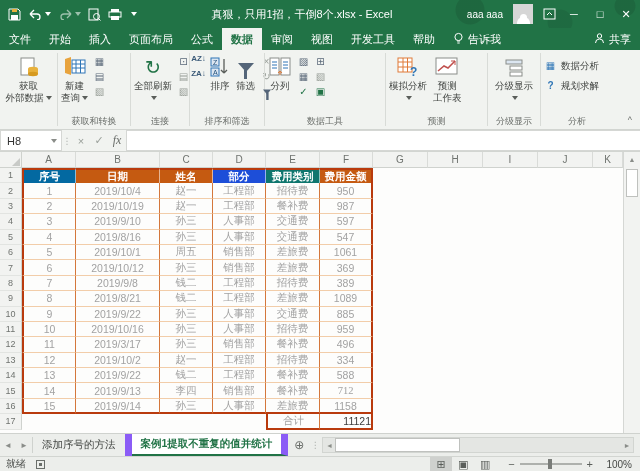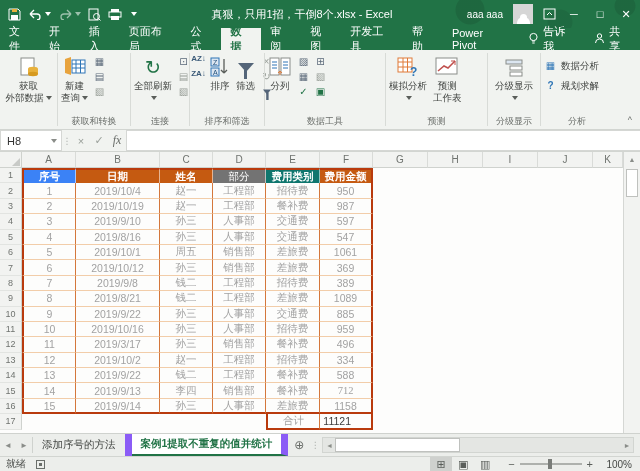--- a/index.html
+++ b/index.html
@@ -200,23 +200,20 @@
       <div class="rtab">
         <span>视图</span>
       </div>
       <div class="rtab">
         <span>开发工具</span>
       </div>
       <div class="rtab">
         <span>帮助</span>
       </div>
       <div class="rtab">
-        <span>Power Pivot</span>
-      </div>
-      <div class="rtab">
         <span><svg width="11" height="13" viewBox="0 0 11 13">
             <circle cx="5.5" cy="5" r="3.6" fill="none" stroke="#fff"></circle>
             <path d="M4 9 h3 M4.3 11 h2.4" stroke="#fff"></path>
           </svg></span>
         <span>告诉我</span>
       </div>
       <div class="rtab pushright">
         <span><svg width="11" height="11" viewBox="0 0 11 11">
             <circle cx="5.5" cy="3" r="2.2" fill="none" stroke="#fff"></circle>
             <path d="M1.5 10 a4 4 0 0 1 8 0" fill="none" stroke="#fff"></path>
@@ -429,24 +426,24 @@
         <div class="colhdr" style="width: 53px;">F</div>
         <div class="colhdr" style="width: 55px;">G</div>
         <div class="colhdr" style="width: 55px;">H</div>
         <div class="colhdr" style="width: 55px;">I</div>
         <div class="colhdr" style="width: 55px;">J</div>
         <div class="colhdr" style="width: 30px;">K</div>
       </div>
     <div class="rowsarea" id="rowsArea">
         <div class="grow">
           <div class="rh">1</div>
-          <div class="cell" style="width: 54px; background: #3b82f6; color: rgb(255, 255, 255); font-weight: bold; border-top: 2px solid rgb(185, 58, 13); border-right: 1px solid rgba(255, 255, 255, 0.55); border-left: 2px solid rgb(185, 58, 13);">序号</div>
+          <div class="cell" style="width: 54px; background: #0369a1; color: rgb(255, 255, 255); font-weight: bold; border-top: 2px solid rgb(185, 58, 13); border-right: 1px solid rgba(255, 255, 255, 0.55); border-left: 2px solid rgb(185, 58, 13);">序号</div>
           <div class="cell" style="width: 84px; background: rgb(197, 90, 17); color: rgb(255, 255, 255); font-weight: bold; border-top: 2px solid rgb(185, 58, 13); border-right: 1px solid rgba(255, 255, 255, 0.55);">日期</div>
           <div class="cell" style="width: 53px; background: rgb(197, 90, 17); color: rgb(255, 255, 255); font-weight: bold; border-top: 2px solid rgb(185, 58, 13); border-right: 1px solid rgba(255, 255, 255, 0.55);">姓名</div>
-          <div class="cell" style="width: 53px; background: #737373; color: rgb(255, 255, 255); font-weight: normal; border-top: 2px solid rgb(185, 58, 13); border-right: 1px solid rgba(255, 255, 255, 0.55);">部分</div>
+          <div class="cell" style="width: 53px; background: #1d4ed8; color: rgb(255, 255, 255); font-weight: bold; border-top: 2px solid rgb(185, 58, 13); border-right: 1px solid rgba(255, 255, 255, 0.55);">部分</div>
           <div class="cell" style="width: 54px; background: #0f766e; color: rgb(255, 255, 255); font-weight: bold; border-top: 2px solid rgb(185, 58, 13); border-right: 1px solid rgba(255, 255, 255, 0.55);">费用类别</div>
           <div class="cell" style="width: 53px; background: rgb(197, 90, 17); color: rgb(255, 255, 255); font-weight: bold; border-top: 2px solid rgb(185, 58, 13); border-right: 2px solid rgb(185, 58, 13); text-align: center;">费用金额</div>
         </div>
         <div class="grow">
           <div class="rh">2</div>
           <div class="cell" style="width: 54px; border-right: 1px solid rgb(212, 119, 59); border-left: 2px solid rgb(185, 58, 13); border-bottom: 1px solid rgb(242, 205, 169);">1</div>
           <div class="cell" style="width: 84px; border-right: 1px solid rgb(212, 119, 59); border-bottom: 1px solid rgb(242, 205, 169);">2019/10/4</div>
           <div class="cell" style="width: 53px; border-right: 1px solid rgb(212, 119, 59); border-bottom: 1px solid rgb(242, 205, 169);">赵一</div>
           <div class="cell" style="width: 53px; border-right: 1px solid rgb(212, 119, 59); border-bottom: 1px solid rgb(242, 205, 169);">工程部</div>
           <div class="cell" style="width: 54px; border-right: 1px solid rgb(212, 119, 59); border-bottom: 1px solid rgb(242, 205, 169);">招待费</div>
@@ -578,21 +575,21 @@
           <div class="cell" style="width: 54px; border-right: 1px solid rgb(212, 119, 59); border-bottom: 2px solid rgb(185, 58, 13);">差旅费</div>
           <div class="cell" style="width: 53px; border-right: 2px solid rgb(185, 58, 13); border-bottom: 2px solid rgb(185, 58, 13); text-align: center;">1158</div>
         </div>
         <div class="grow">
           <div class="rh">17</div>
           <div class="cell" style="width: 54px;"></div>
           <div class="cell" style="width: 84px;"></div>
           <div class="cell" style="width: 53px;"></div>
           <div class="cell" style="width: 53px;"></div>
           <div class="cell" style="width: 54px; border-left: 2px solid rgb(185, 58, 13); border-bottom: 2px solid rgb(185, 58, 13); border-right: 1px solid rgb(212, 119, 59);">合计</div>
-          <div class="cell" style="width: 53px; border-right: 2px solid rgb(185, 58, 13); border-bottom: 2px solid rgb(185, 58, 13); color: rgb(60, 60, 60); justify-content: flex-end; padding-right: 20px;">11121</div>
+          <div class="cell" style="width: 53px; border-right: 2px solid rgb(185, 58, 13); border-bottom: 2px solid rgb(185, 58, 13); color: rgb(60, 60, 60); justify-content: flex-end; padding-right: 0;">11121</div>
         </div>
       </div>
     <div class="vscroll">
       <div class="arr">▲</div>
       <div class="vthumb"></div>
     </div>
   </div>
 
   <div class="tabbar">
     <span class="navarr">◄</span>

